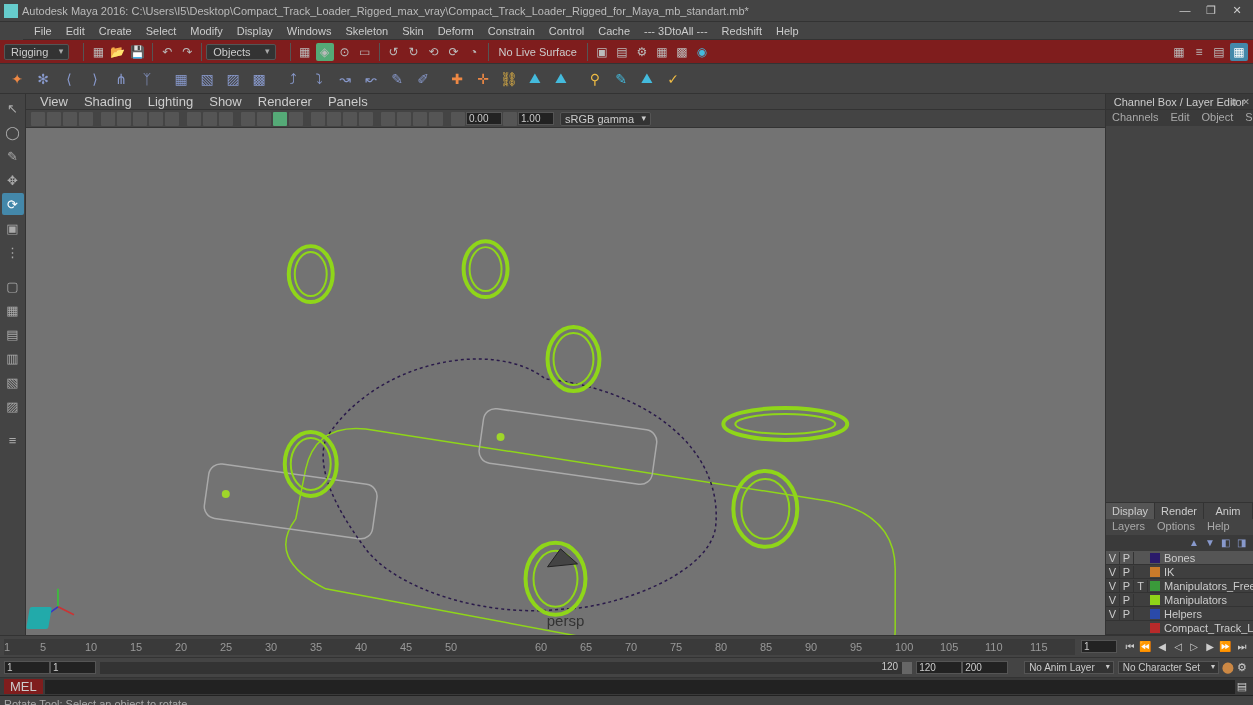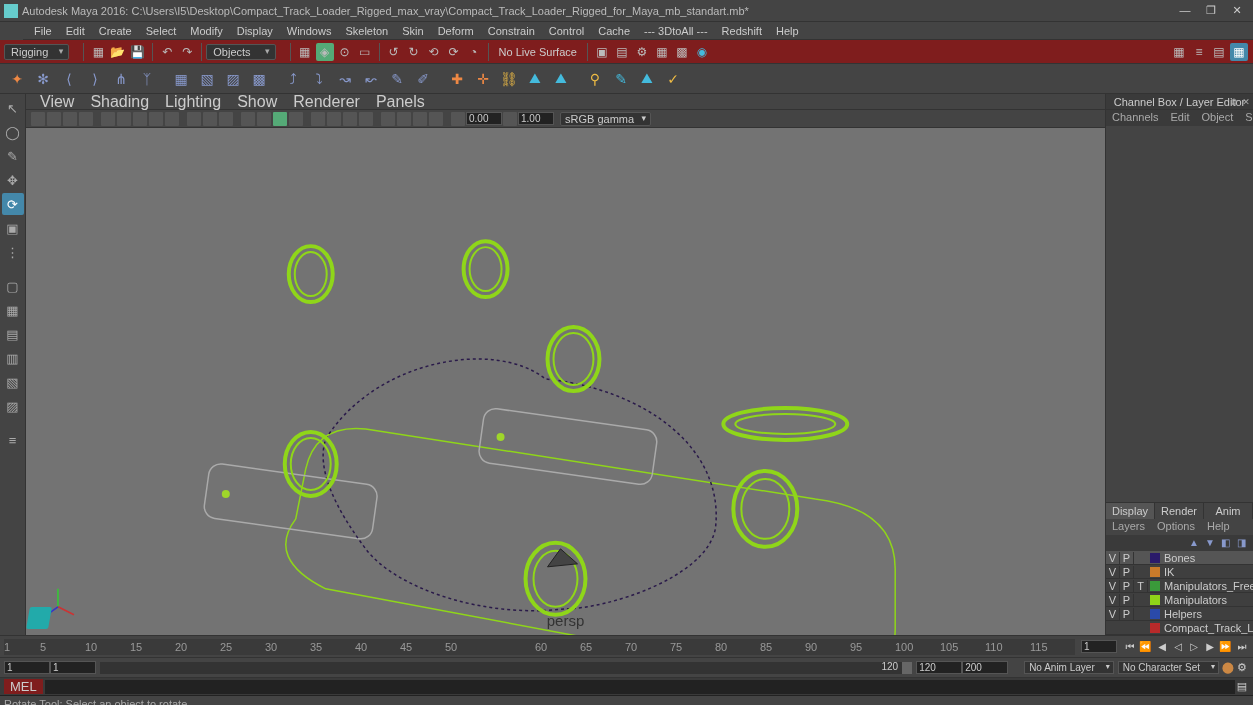--- a/index.html
+++ b/index.html
@@ -20,21 +20,21 @@
 .shelfrow2 { background:#444; height:30px; display:flex; align-items:center; padding:0 4px; border-bottom:1px solid #333; }
 .shelfrow2 .sbtn { width:22px; height:22px; margin:0 2px; display:flex; align-items:center; justify-content:center; font-size:14px; color:#89c; }
 .shelfrow2 .sep { width:8px; }
 .main { display:flex; height:541px; }
 .leftbar { width:26px; background:#444; border-right:1px solid #333; display:flex; flex-direction:column; align-items:center; padding-top:2px; }
 .leftbar .tbtn { width:22px; height:22px; margin:1px 0; display:flex; align-items:center; justify-content:center; border-radius:2px; font-size:13px; color:#aaa; }
 .leftbar .tbtn.sel { background:#48a; color:#fff; }
 .leftbar .gap { height:10px; }
 .viewport { flex:1; display:flex; flex-direction:column; background:#444; }
 .vpmenu { height:16px; background:#444; display:flex; align-items:center; padding:0 6px; border-bottom:1px solid #333; }
-.vpmenu span { padding:0 8px; color:#ccc; font-size:16px; }
+.vpmenu span { padding:0 8px; color:#ccc; font-size:13px; }
 .vptool { height:18px; background:#444; display:flex; align-items:center; padding:0 4px; border-bottom:1px solid #333; }
 .vptool .ti { width:14px; height:14px; margin:0 1px; background:#555; border-radius:1px; }
 .vptool .ti.on { background:#5a7; }
 .vptool .sep { width:6px; }
 .vptool input { width:36px; background:#222; border:1px solid #555; color:#ccc; font-size:10px; padding:0 2px; }
 .vptool .gamma { background:#333; border:1px solid #555; border-radius:2px; padding:0 16px 0 4px; font-size:11px; position:relative; margin-left:6px;}
 .vptool .gamma::after { content:"▾"; position:absolute; right:4px; top:0; font-size:9px;}
 .vpcanvas { flex:1; background:#737373; position:relative; overflow:hidden; }
 .vpcanvas .persp { position:absolute; bottom:6px; left:50%; transform:translateX(-50%); color:#333; font-size:15px; }
 .mayalogo { position:absolute; bottom:6px; left:2px; width:22px; height:22px; background:#2aa; border-radius:2px; transform:skewX(-10deg); }

